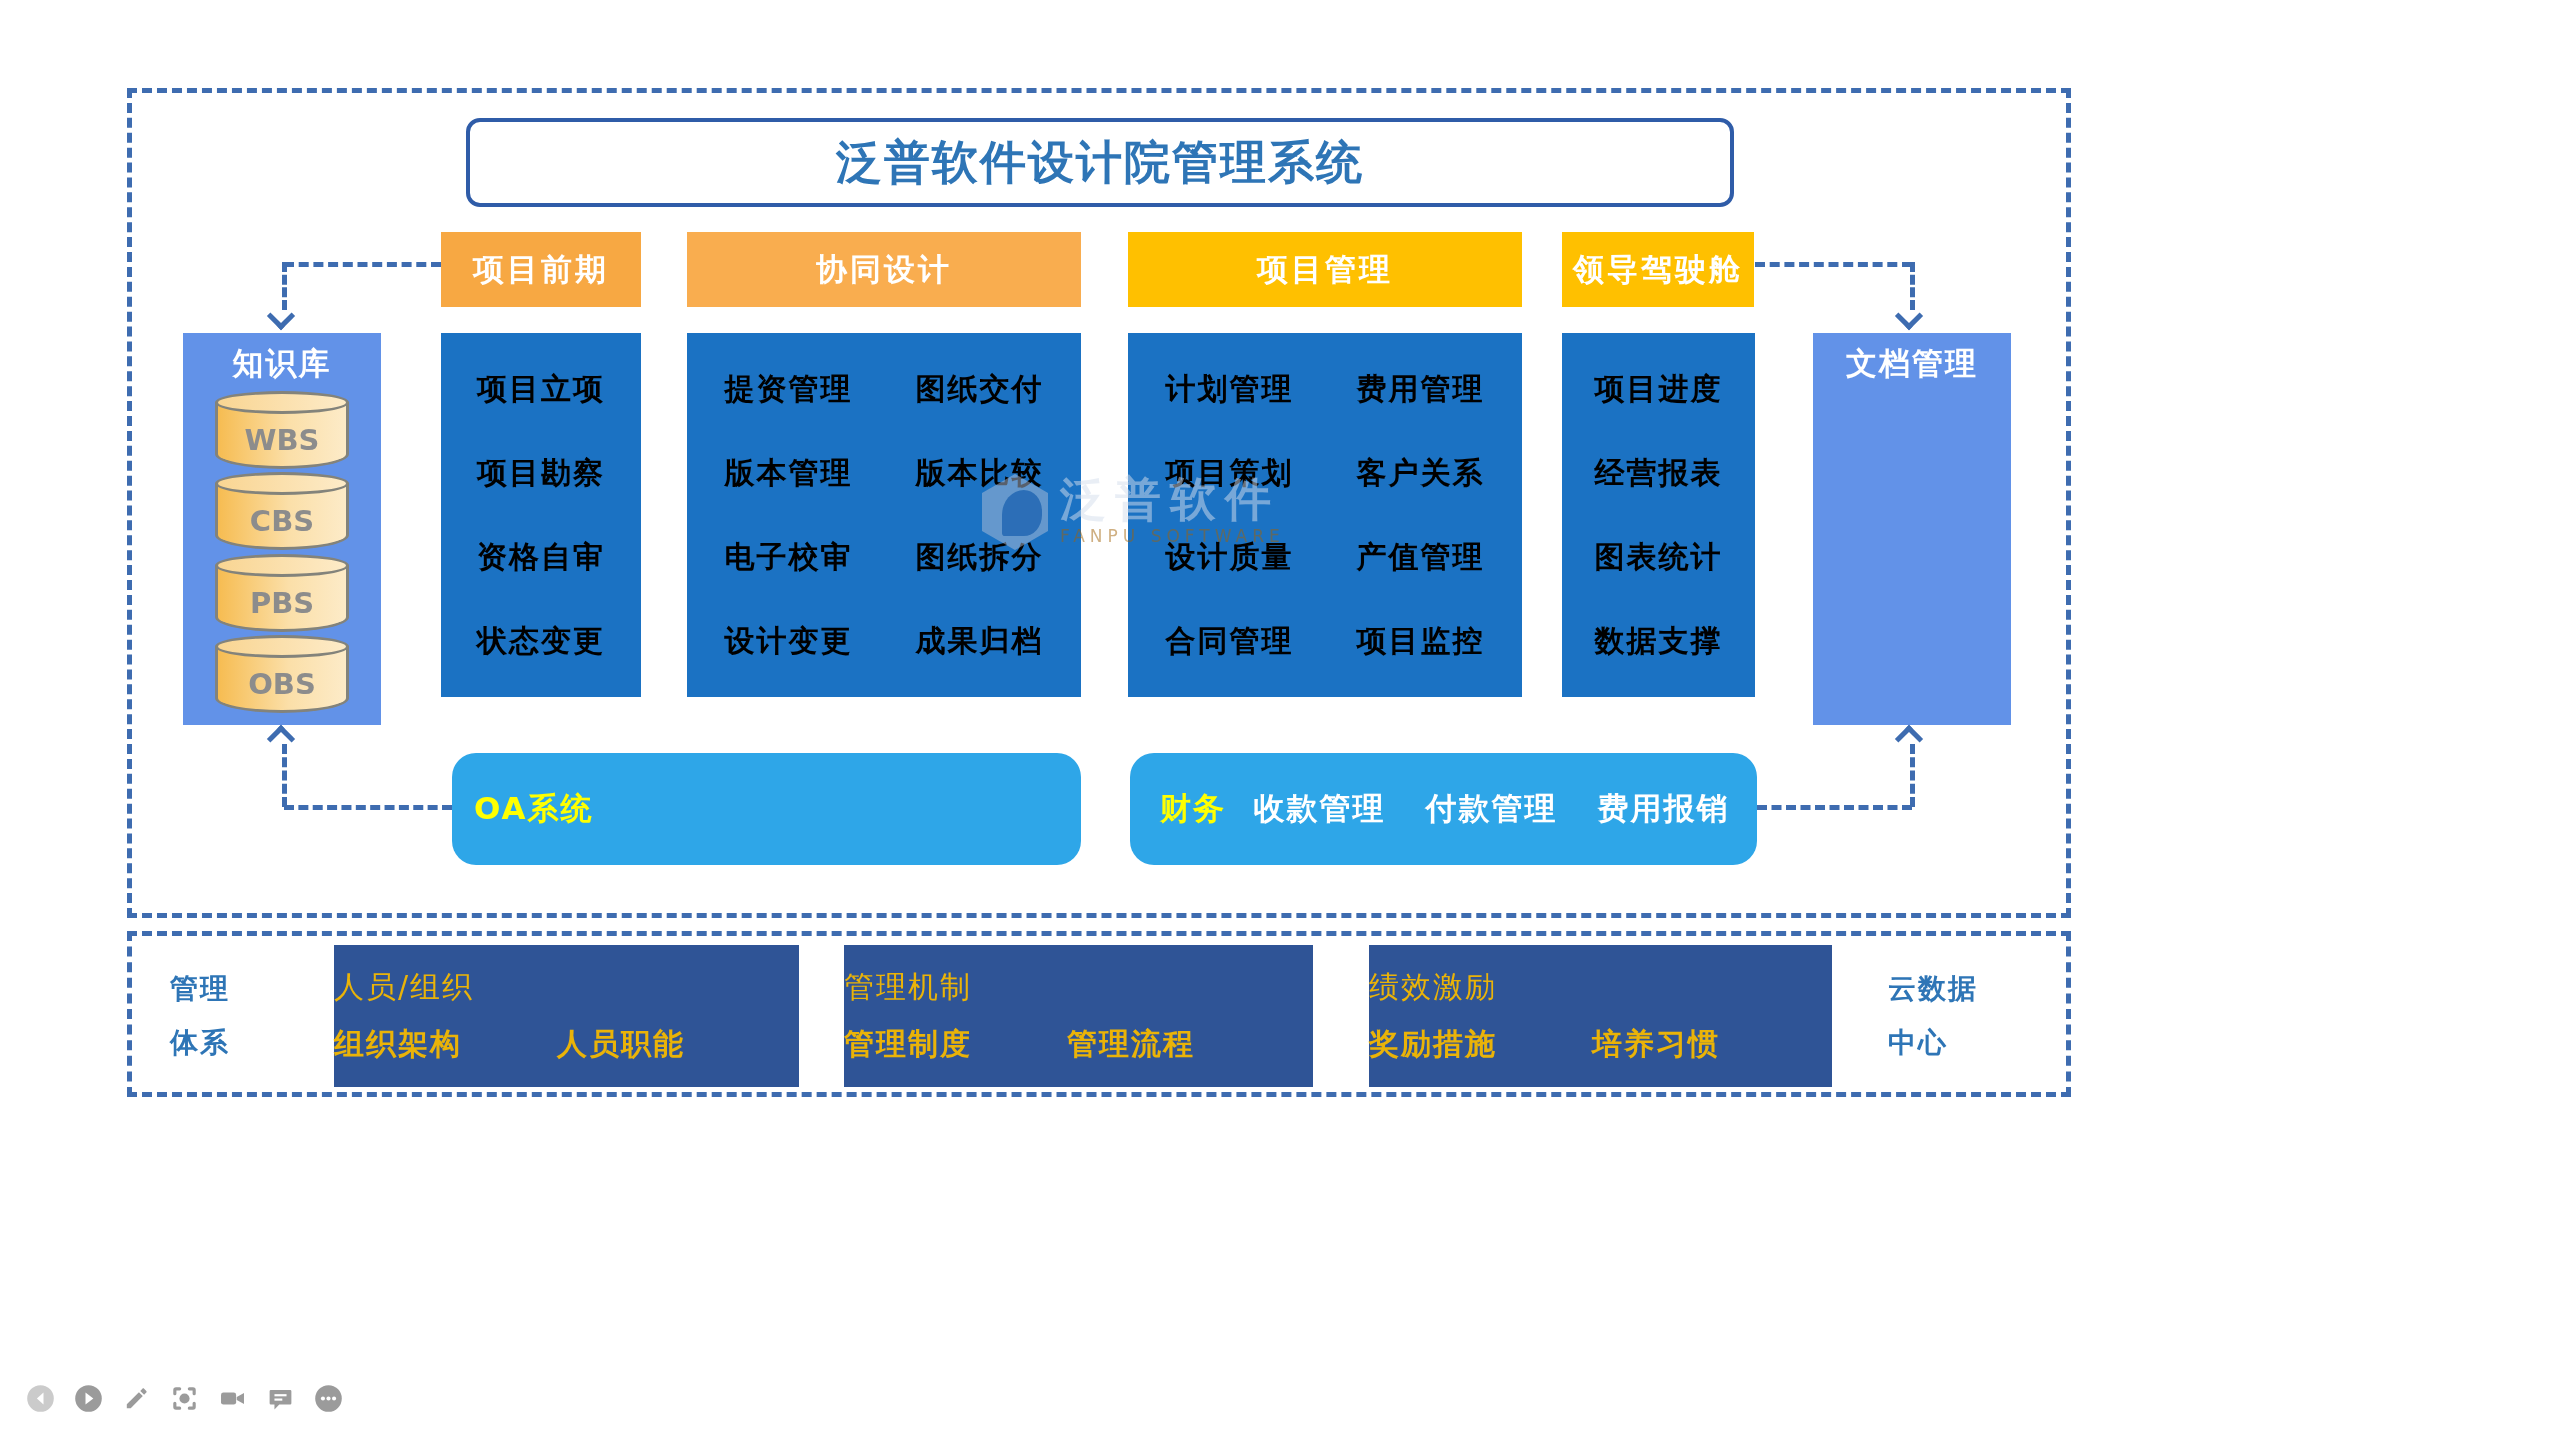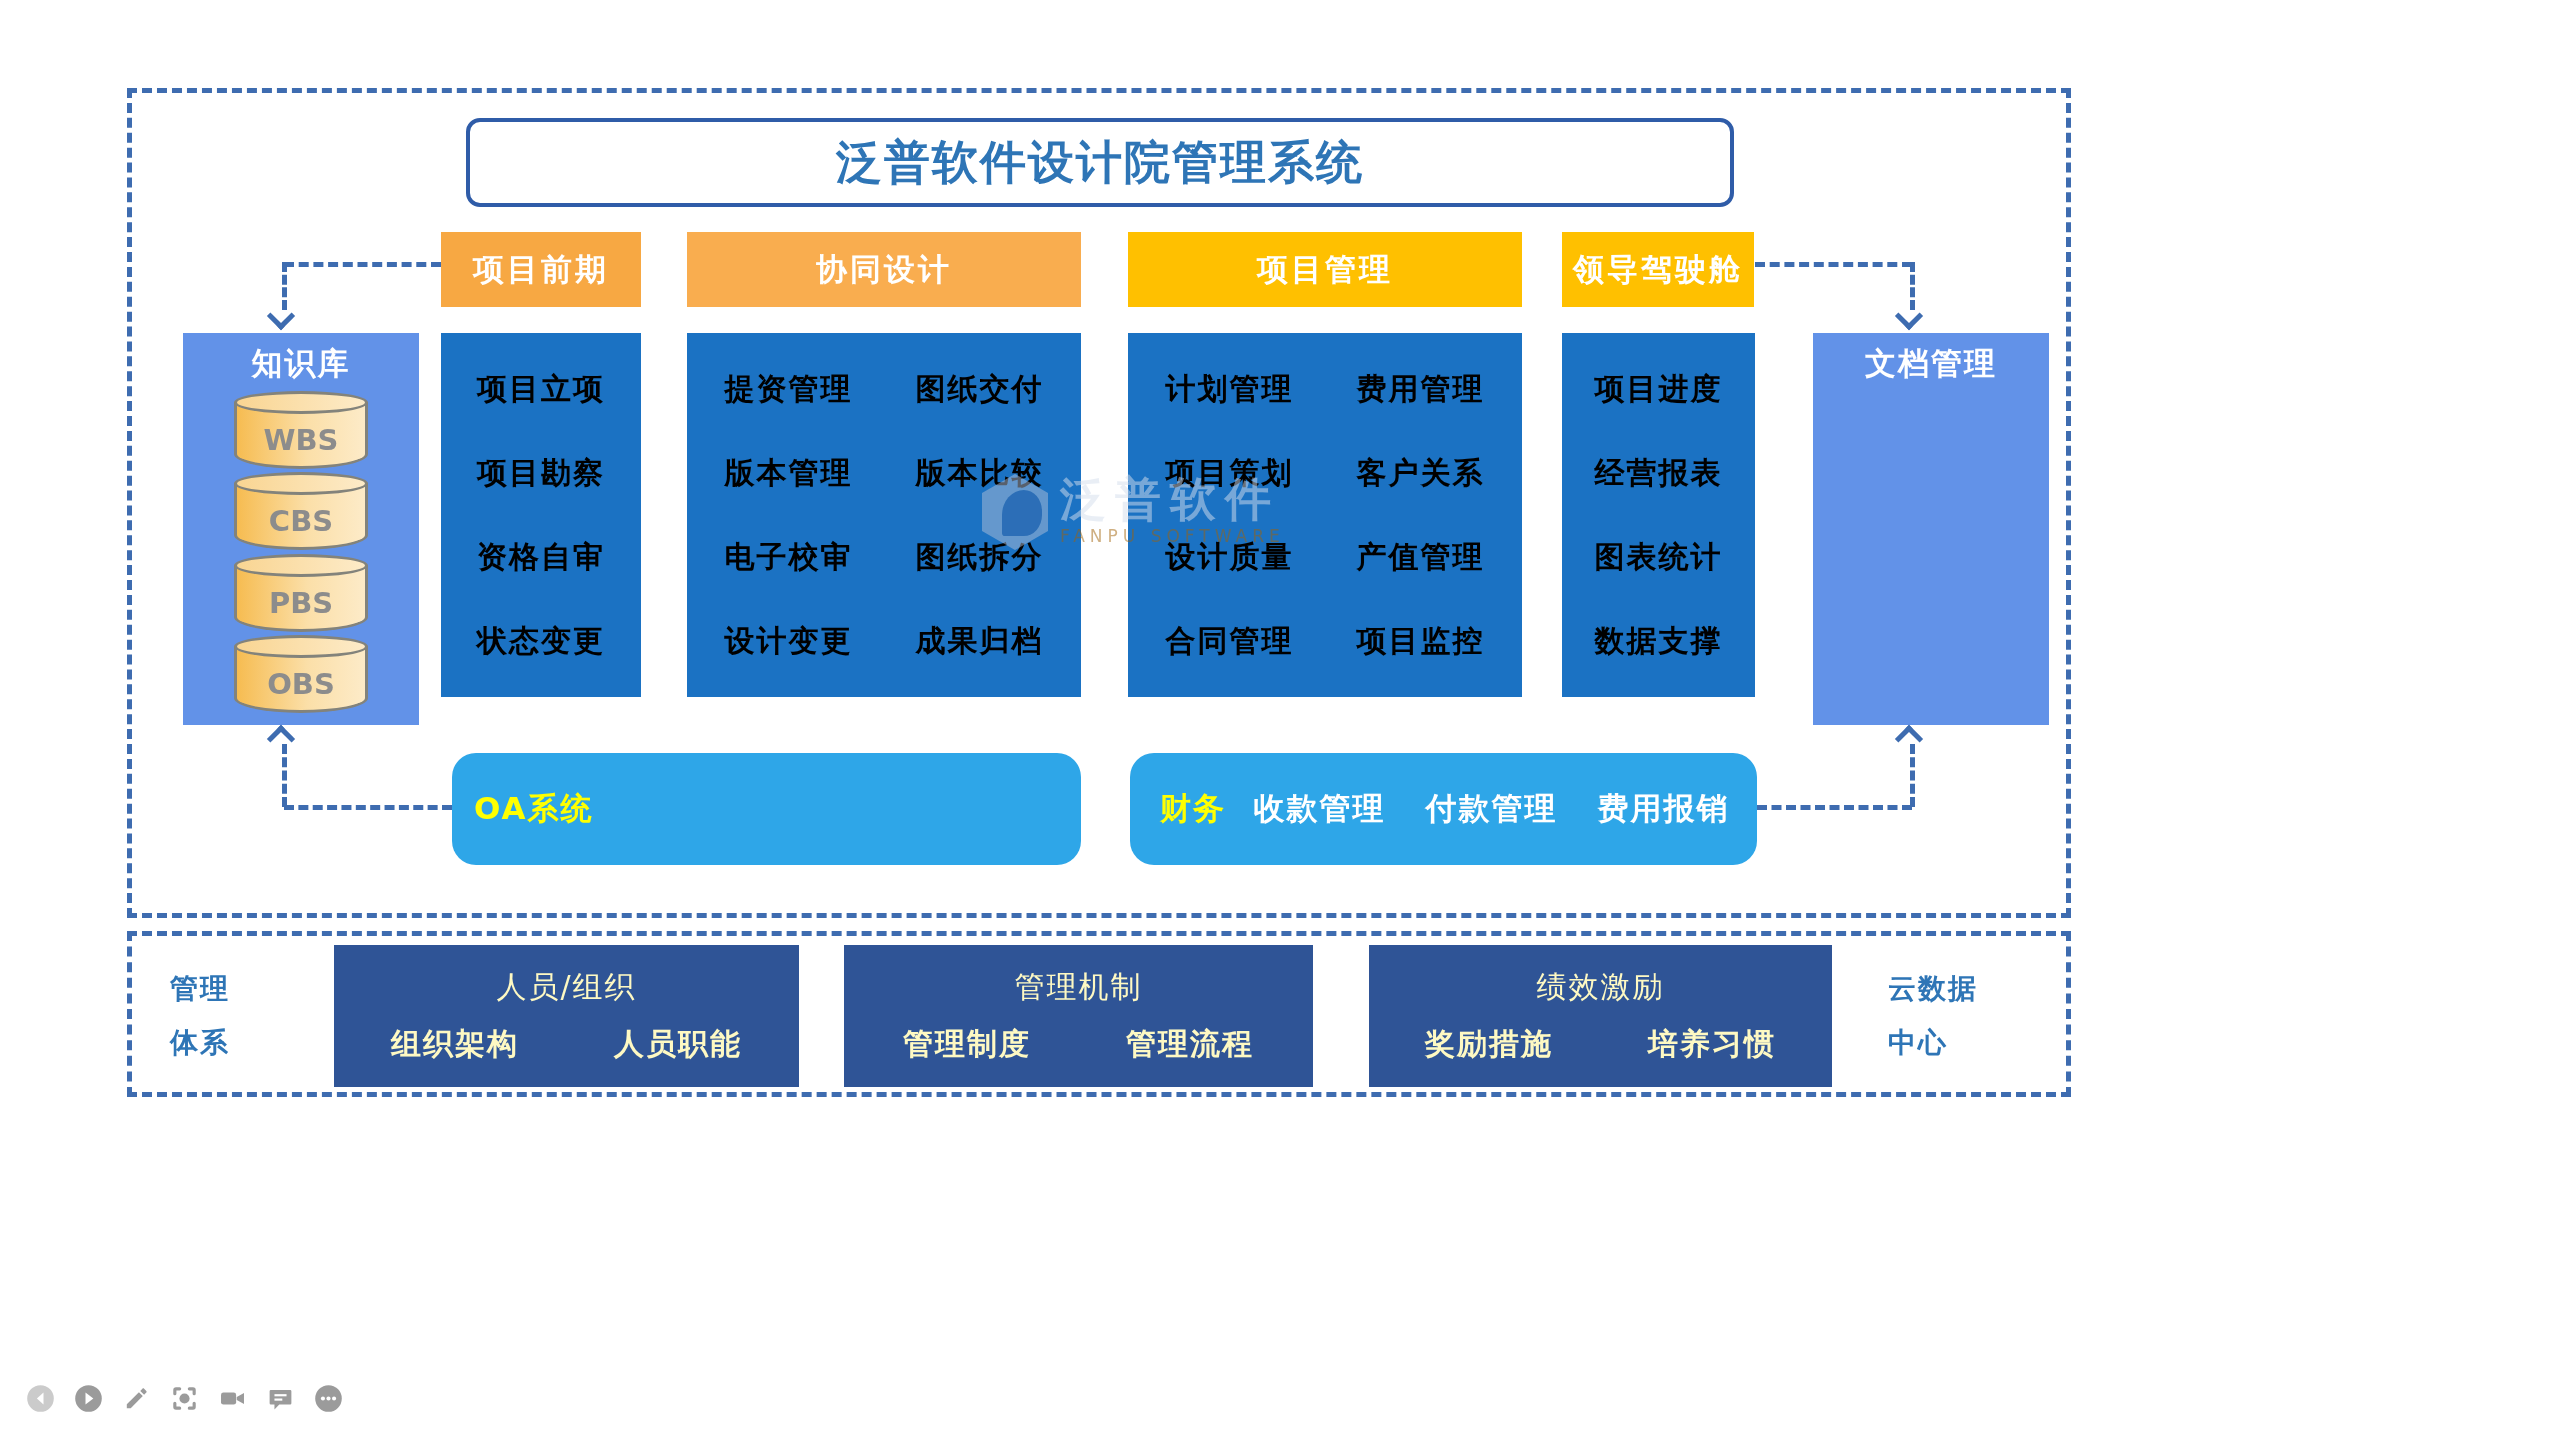--- a/index.html
+++ b/index.html
@@ -20,21 +20,21 @@
   .tab-orange2{background:#F9AD4F;}
   .tab-gold{background:#FFC000;}
   
   .col{top:333px;height:364px;background:#1B72C3;color:#000000;box-sizing:border-box;}
   .col-flex{display:flex;flex-direction:column;justify-content:space-around;
             align-items:center;padding:14px 0;}
   .col-grid{display:grid;grid-template-columns:1fr 1fr;grid-auto-rows:1fr;
             align-items:center;justify-items:center;padding:14px 6px;}
   .col .item{font-size:30px;font-weight:bold;letter-spacing:2px;white-space:nowrap;}
   
-  .panel{top:333px;width:236px;height:392px;background:#6292E8;box-sizing:border-box;
+  .panel{top:333px;width:198px;height:392px;background:#6292E8;box-sizing:border-box;
          display:flex;flex-direction:column;align-items:center;}
   .panel-title{color:#fff;font-size:31px;font-weight:bold;letter-spacing:2px;margin-top:10px;}
   
   .cyl-stack{display:flex;flex-direction:column;justify-content:space-around;flex:1;
              padding:4px 0 10px 0;}
   .cylinder{position:relative;width:134px;height:78px;}
   .cyl-body{position:absolute;left:0;right:0;top:11px;bottom:0;
             background:linear-gradient(90deg,#F6BC51 0%,#FBDFA8 55%,#FDEBC8 100%);
             border:3px solid #83837B;border-top:none;box-sizing:border-box;
             border-radius:0 0 67px 67px / 0 0 15px 15px;}
@@ -48,22 +48,22 @@
              width:100%;padding:4px 0 12px 0;align-items:center;}
   .doc-item{width:150px;height:62px;background:#F1F1F1;color:#8C8C8C;font-size:31px;
             font-weight:bold;letter-spacing:4px;display:flex;align-items:center;
             justify-content:center;}
   
   .bar{top:753px;height:112px;background:#2EA6E8;border-radius:24px;
        display:flex;align-items:center;color:#fff;font-size:31px;font-weight:bold;}
   .bar .bar-label{color:#FFFF00;letter-spacing:2px;}
   .bar .bar-items{display:flex;flex:1;justify-content:center;gap:52px;letter-spacing:2px;}
   
-  .navy{top:945px;height:142px;background:#2F5496;color:#fef9c3;display:flex;
-        flex-direction:column;align-items:center;justify-content:space-evenly;
+  .navy{top:945px;height:142px;background:#2F5496;color:#eab308;display:flex;
+        flex-direction:column;align-items:flex-start;justify-content:space-evenly;
         padding:6px 0;box-sizing:border-box;}
   .navy .navy-title{font-size:30px;letter-spacing:2px;}
   .navy .navy-items{display:flex;gap:95px;font-size:30px;font-weight:bold;letter-spacing:2px;}
   .side-label{color:#2E75B6;font-size:28px;font-weight:bold;line-height:54px;
               letter-spacing:2px;}
   
   .hline{border-top:5px dashed #3E6CB0;height:0;}
   .vline{border-left:5px dashed #3E6CB0;width:0;}
   .chev{position:absolute;width:20px;height:20px;border-right:5px solid #3E6CB0;
         border-bottom:5px solid #3E6CB0;box-sizing:border-box;}

